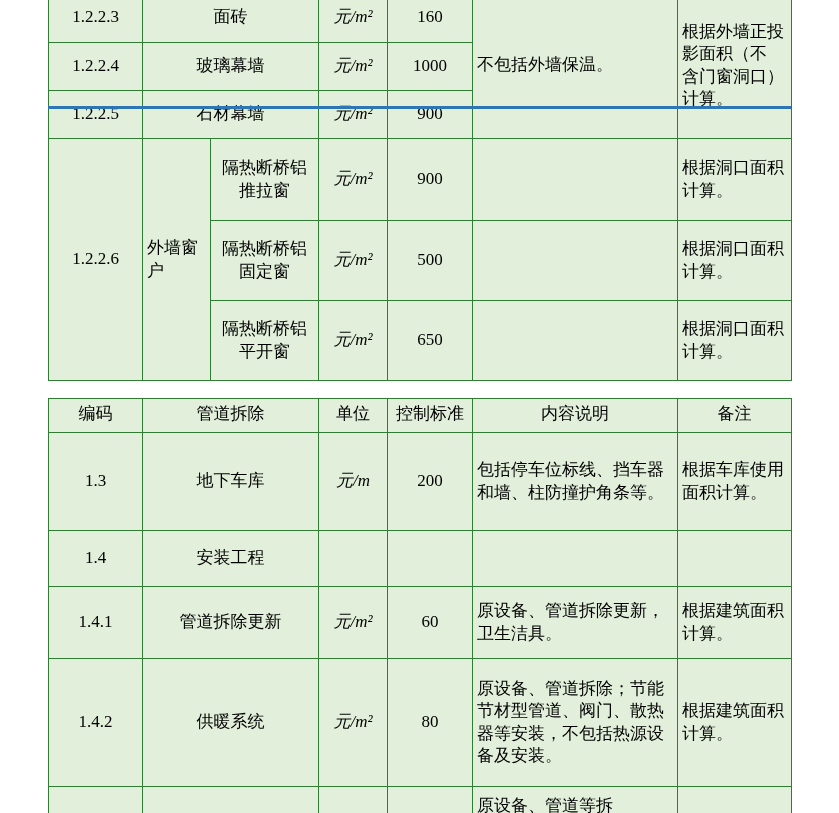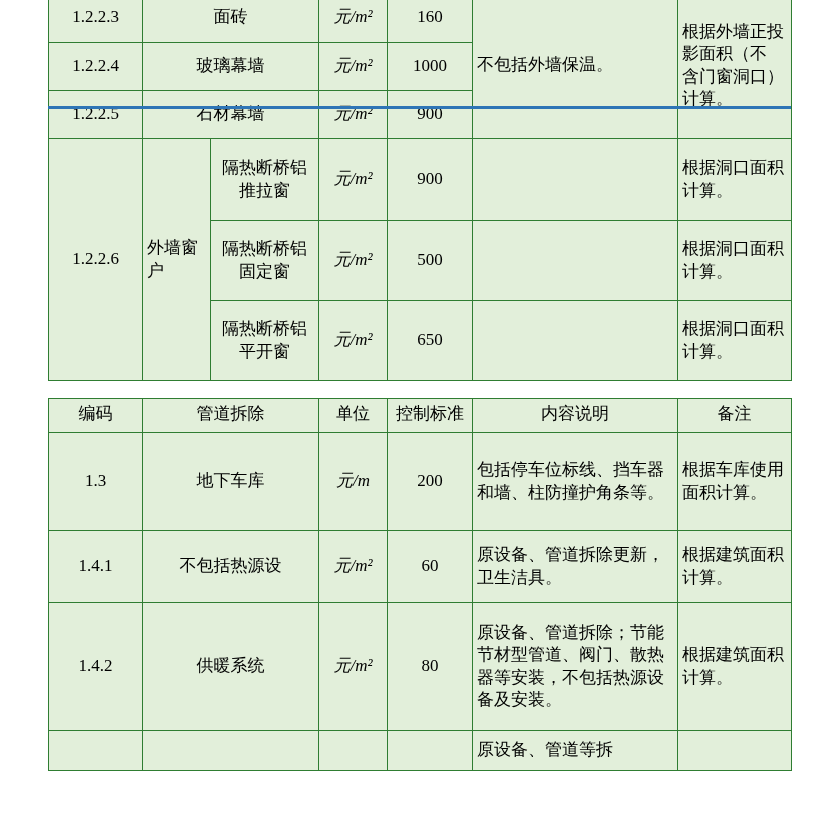--- a/index.html
+++ b/index.html
@@ -195,23 +195,31 @@
         <td>备注</td>
       </tr>
       <tr style="height:98px">
         <td class="c">1.3</td>
         <td class="c">地下车库</td>
         <td class="c unit">元/m</td>
         <td class="c">200</td>
         <td class="desc">包括停车位标线、挡车器 和墙、柱防撞护角条等。</td>
         <td class="note">根据车库使用面积计算。</td>
       </tr>
+      <tr style="height:56px">
+        <td class="c">1.4</td>
+        <td class="c">安装工程</td>
+        <td class="c unit"></td>
+        <td class="c"></td>
+        <td class="desc"></td>
+        <td class="note"></td>
+      </tr>
       <tr style="height:72px">
         <td class="c">1.4.1</td>
-        <td class="c">不包括热源设</td>
+        <td class="c">管道拆除更新</td>
         <td class="c unit">元/m²</td>
         <td class="c">60</td>
         <td class="desc">原设备、管道拆除更新， 卫生洁具。</td>
         <td class="note">根据建筑面积计算。</td>
       </tr>
       <tr style="height:128px">
         <td class="c">1.4.2</td>
         <td class="c">供暖系统</td>
         <td class="c unit">元/m²</td>
         <td class="c">80</td>

